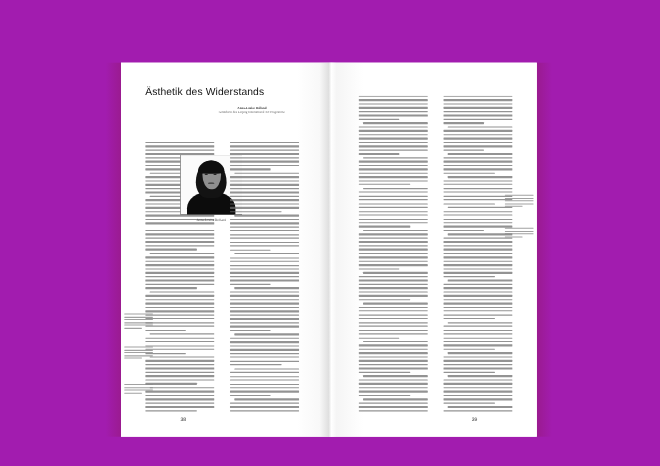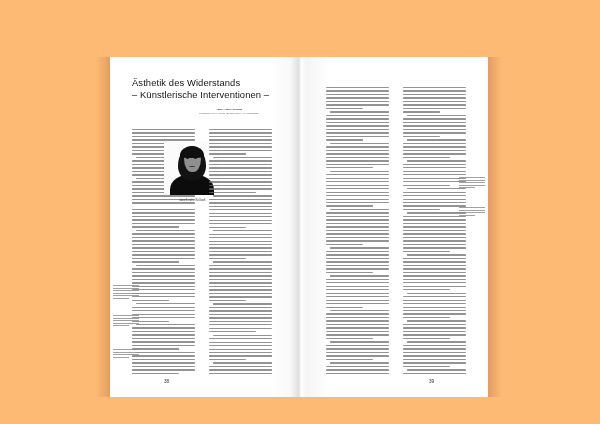--- a/index.html
+++ b/index.html
@@ -11,21 +11,21 @@
     height: 424px;
     overflow: hidden;
     background: #e33a19;
     font-family: "Liberation Serif", serif;
   }
 
   #stage {
     position: relative;
     width: 600px;
     height: 424px;
-    background: #fdba74;
+    background: #a21caf;
   }
 
   
   #spread {
     position: absolute;
     left: 110px;
     top: 57px;
     width: 378px;
     height: 340px;
     background: #ffffff;
@@ -195,21 +195,20 @@
 
   <div id="shadowL"></div>
   <div id="shadowR"></div>
 
   <div id="spread">
 
     <div class="page left">
 
       <div class="title-block">
         <div class="title-line">Ästhetik des Widerstands</div>
-        <div class="title-line">– Künstlerische Interventionen –</div>
         <div class="byline">
           <div class="byline-name">Anna-Louise Rolland</div>
           <div class="byline-role">Gründerin des Leipzig International Art Programme</div>
         </div>
       </div>
 
       <div class="col" id="lp-col-a" style="left: 22px; top: 72px; height: 246px; overflow: hidden;">
           <div class="ln"></div>
           <div class="ln"></div>
           <div class="ln"></div>

